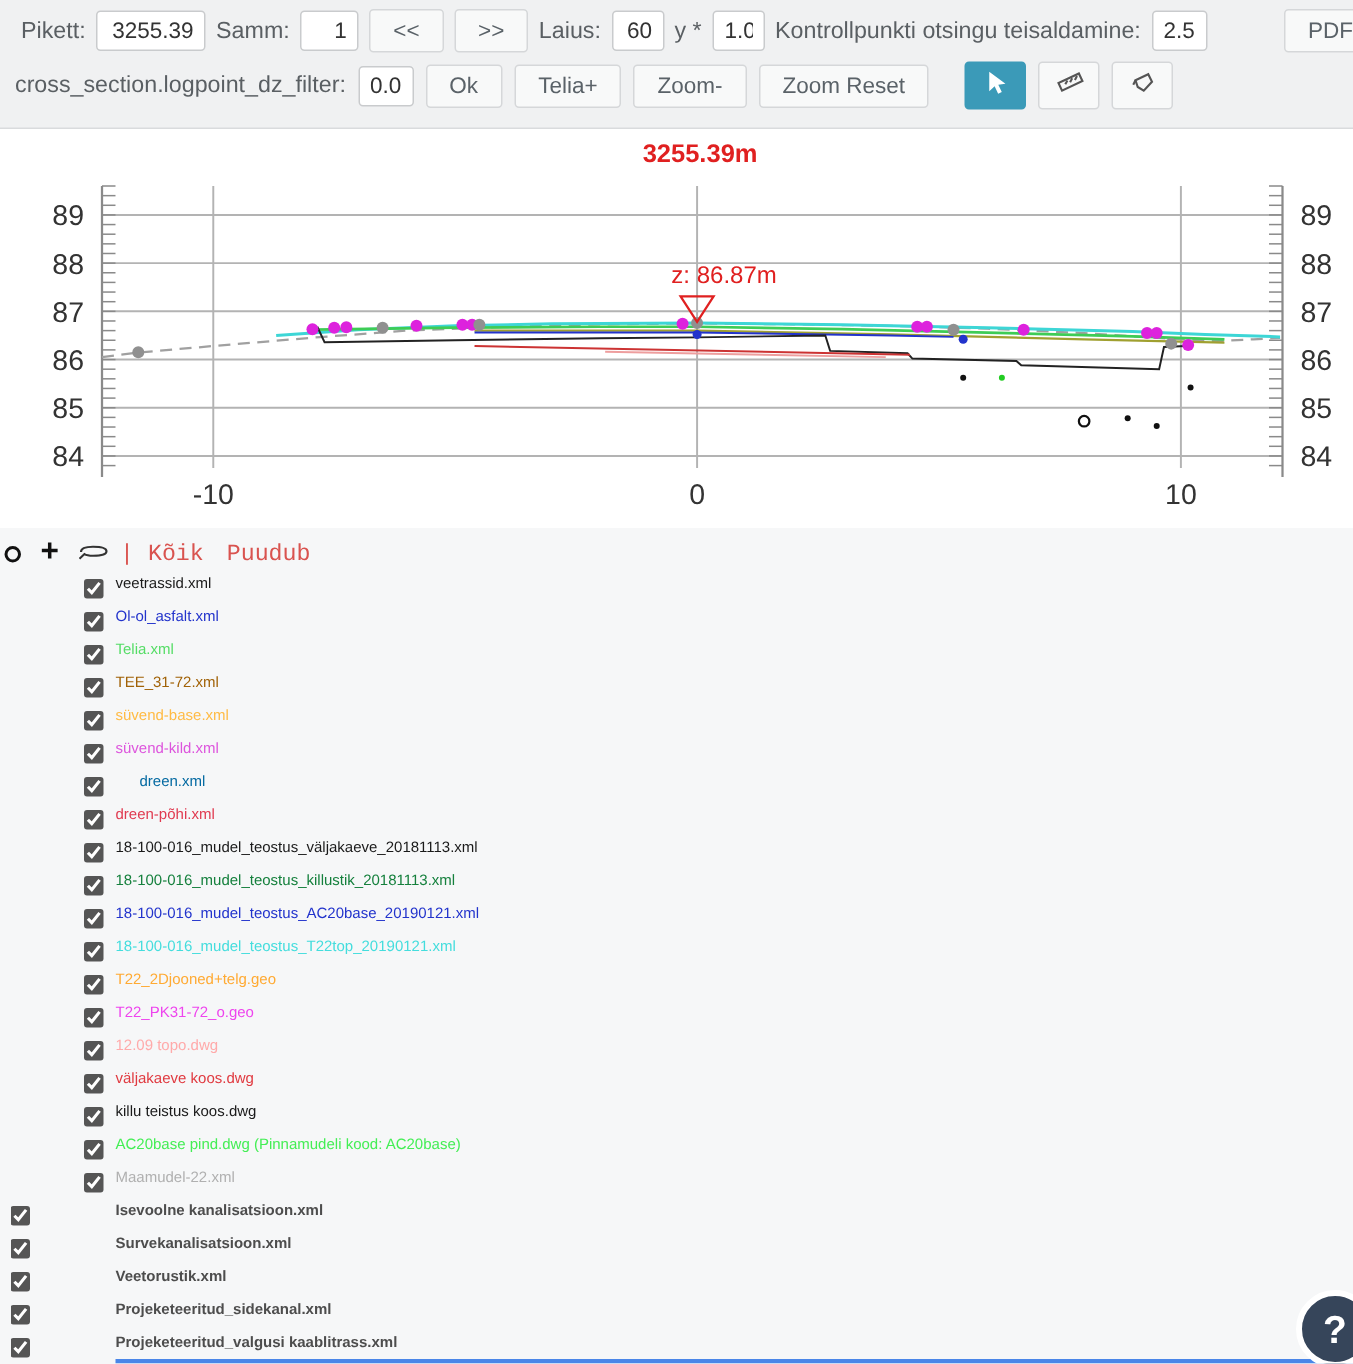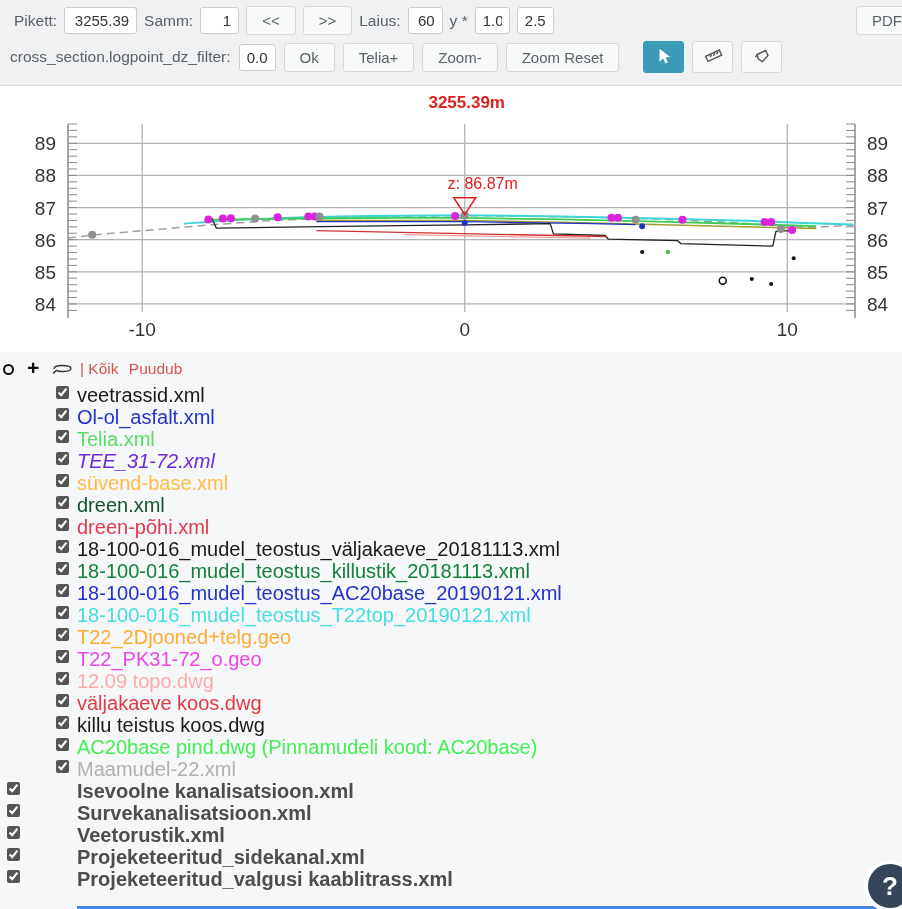--- a/index.html
+++ b/index.html
@@ -26,27 +26,27 @@
   .tb-btn.icon.active { background:#3b9ab8; border-color:#3b9ab8; }
   .pdf-btn { position:absolute; top:6px; right:-16px; }
   
   .chart-wrap { height:266px; background:#fff; }
   
   .layers { position:relative; padding-top:6px; background:#f6f7f8; height:557px; }
   .layers-header { position:relative; height:24px; }
   .tool-circle { position:absolute; left:3px; top:6px; width:11px; height:11px; border:2.5px solid #111; border-radius:50%; }
   .tool-plus { position:absolute; left:27px; top:-2px; font-size:21px; font-weight:bold; color:#111; }
   .tool-lasso { position:absolute; left:51px; top:4px; }
-  .hdr-links { position:absolute; left:80px; top:2px; font-size:15.5px; color:#d9534f; }
+  .hdr-links { position:absolute; left:80px; top:2px; font-size:15.5px; color:#d9534f;font-family:Liberation Mono, monospace; }
   .hdr-links a { color:#d9534f; text-decoration:none; margin-right:6px; cursor:pointer; }
   .layer-row { position:relative; height:22px; }
   .layer-row input { position:absolute; top:4px; width:13px; height:13px; margin:0; accent-color:#555; }
   .layer-row input.ind { left:56px; }
   .layer-row input.noind { left:7px; }
-  .layer-row span { position:absolute; left:77px; top:2px; font-size:20px; }
+  .layer-row span { position:absolute; left:77px; top:2px; font-size:10px; }
   .layer-row span.bold { font-weight:bold; }
   .bottom-line { position:absolute; left:77px; right:0; bottom:0; height:3px; background:#4a86e8; }
   
   .help-btn {
     position:absolute; right:-14px; bottom:-3px; width:52px; height:52px; border-radius:50%;
     background:#36455a; border:4px solid #fff; color:#fff; font-size:26px; font-weight:bold;
     display:flex; align-items:center; justify-content:center; cursor:pointer;
   }
 </style>
 </head>
@@ -57,20 +57,21 @@
     <span class="tb-label">Pikett:</span>
     <input class="tb-input" style="width: 73px;" value="3255.39">
     <span class="tb-label">Samm:</span>
     <input class="tb-input" style="width: 39px;" value="1">
     <button class="tb-btn">&lt;&lt;</button>
     <button class="tb-btn">&gt;&gt;</button>
     <span class="tb-label">Laius:</span>
     <input class="tb-input" style="width: 35px;" value="60">
     <span class="tb-label">y *</span>
     <input class="tb-input" style="width: 35px;" value="1.0">
+    <span class="tb-label">Kontrollpunkti otsingu teisaldamine:</span>
     <input class="tb-input" style="width: 37px;" value="2.5">
   </div>
   <button class="tb-btn pdf-btn">PDF</button>
 
   <div class="tb-row tb-row2">
     <span class="tb-label" style="margin-left:-4px">cross_section.logpoint_dz_filter:</span>
     <input class="tb-input" style="width: 37px;" value="0.0">
     <button class="tb-btn">Ok</button>
     <button class="tb-btn">Telia+</button>
     <button class="tb-btn">Zoom-</button>
@@ -258,29 +259,33 @@
       <div class="layer-row">
         <input type="checkbox" class="ind" checked="" style="">
         <span style="color: rgb(34, 51, 204);">Ol-ol_asfalt.xml</span>
       </div>
       <div class="layer-row">
         <input type="checkbox" class="ind" checked="" style="">
         <span style="color: rgb(85, 221, 102);">Telia.xml</span>
       </div>
       <div class="layer-row">
         <input type="checkbox" class="ind" checked="" style="">
-        <span style="color: #6d28d9; font-style: italic;">TEE_31-72.xml</span>
+        <span style="color: #a16207;">TEE_31-72.xml</span>
       </div>
       <div class="layer-row">
         <input type="checkbox" class="ind" checked="" style="">
         <span style="color: rgb(255, 187, 68);">süvend-base.xml</span>
       </div>
       <div class="layer-row">
         <input type="checkbox" class="ind" checked="" style="">
-        <span style="color: #14532d;">dreen.xml</span>
+        <span style="color: rgb(221, 85, 221);">süvend-kild.xml</span>
+      </div>
+      <div class="layer-row">
+        <input type="checkbox" class="ind" checked="" style="">
+        <span style="color: #0369a1; margin-left: 16px;">dreen.xml</span>
       </div>
       <div class="layer-row">
         <input type="checkbox" class="ind" checked="" style="">
         <span style="color: rgb(224, 58, 80);">dreen-põhi.xml</span>
       </div>
       <div class="layer-row">
         <input type="checkbox" class="ind" checked="" style="">
         <span style="color: rgb(26, 26, 26);">18-100-016_mudel_teostus_väljakaeve_20181113.xml</span>
       </div>
       <div class="layer-row">

